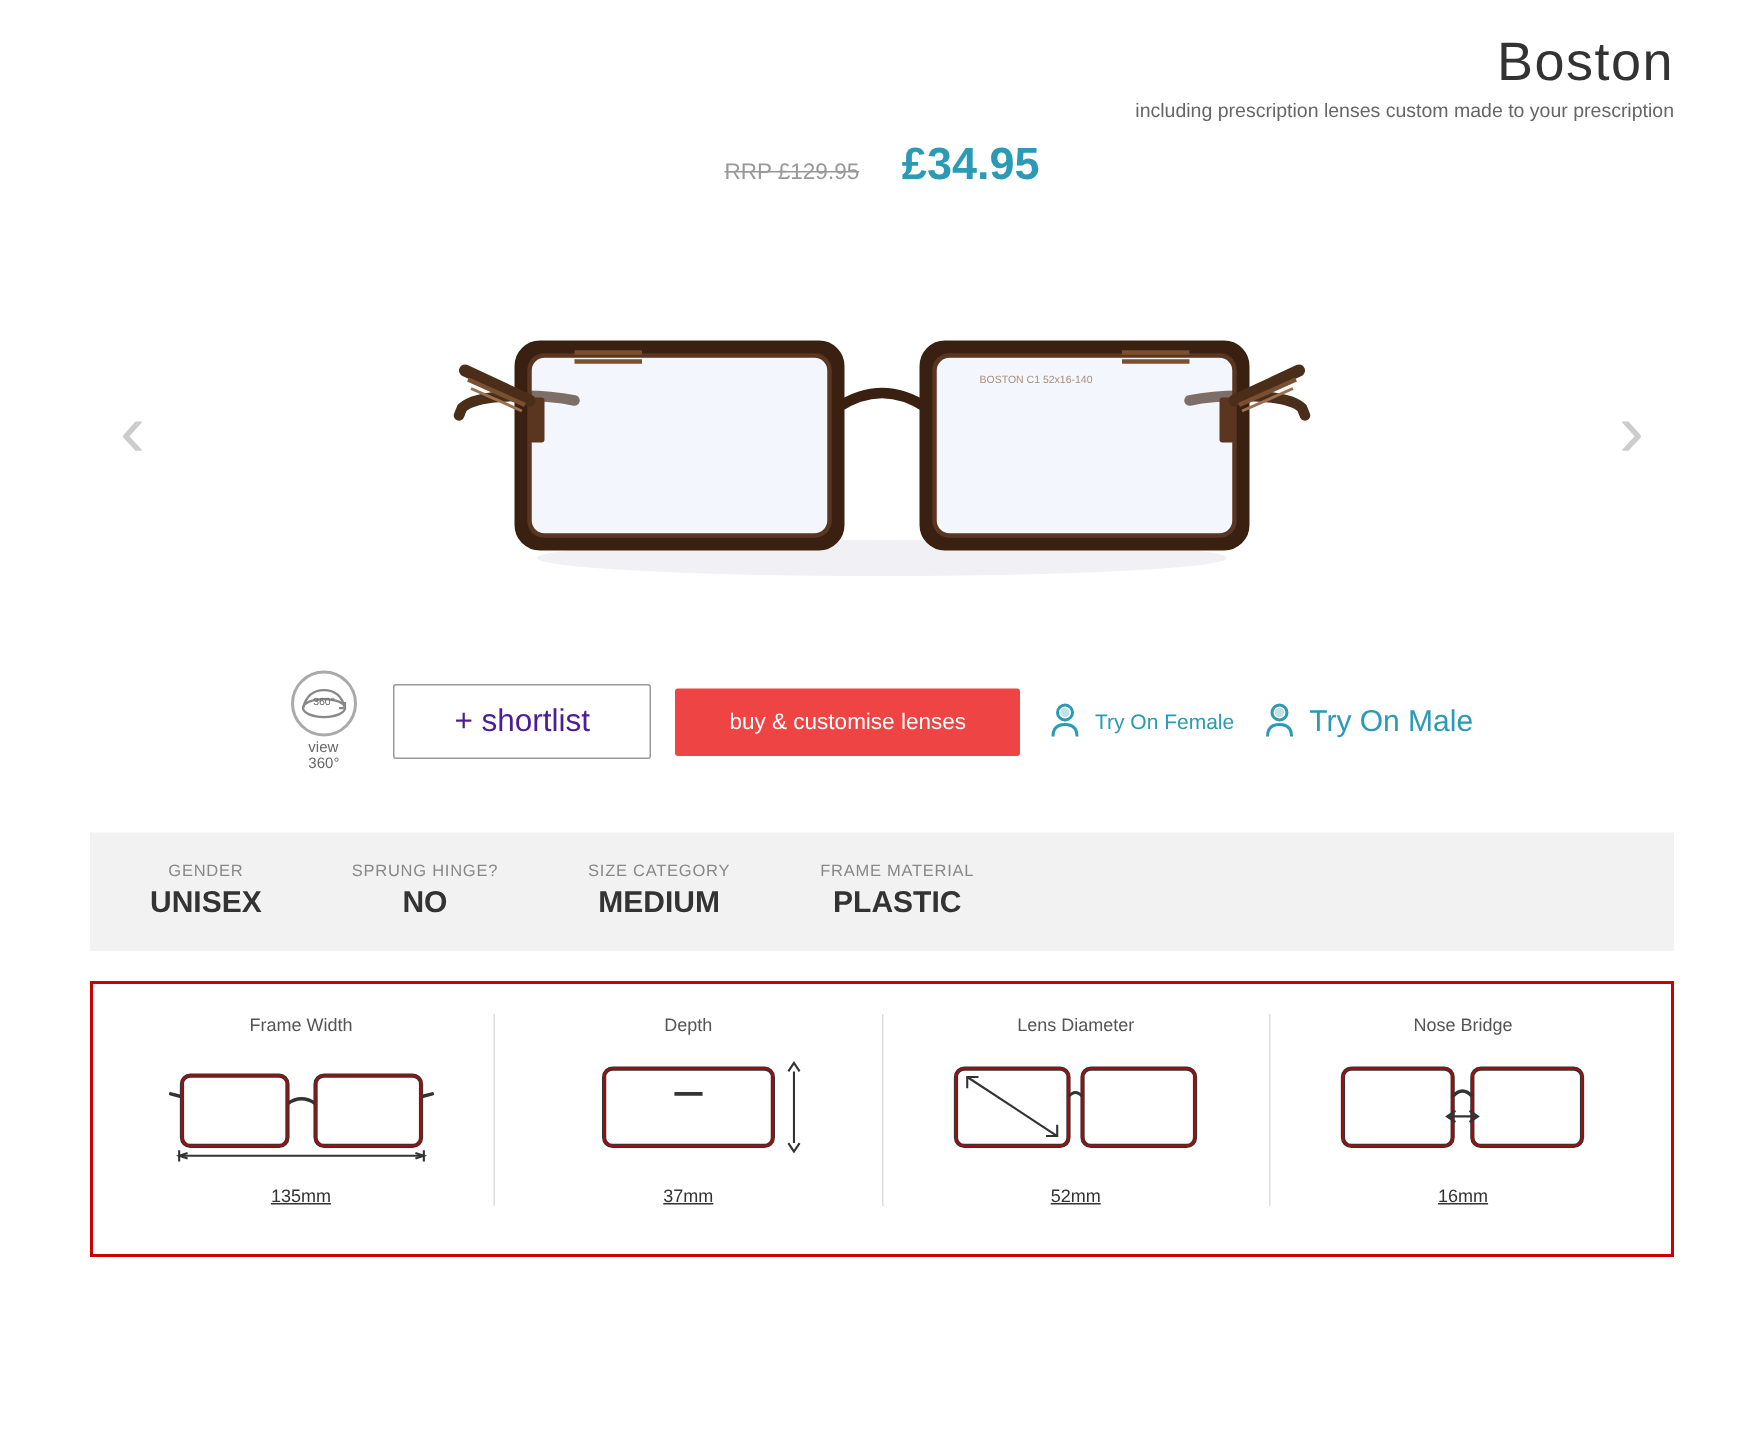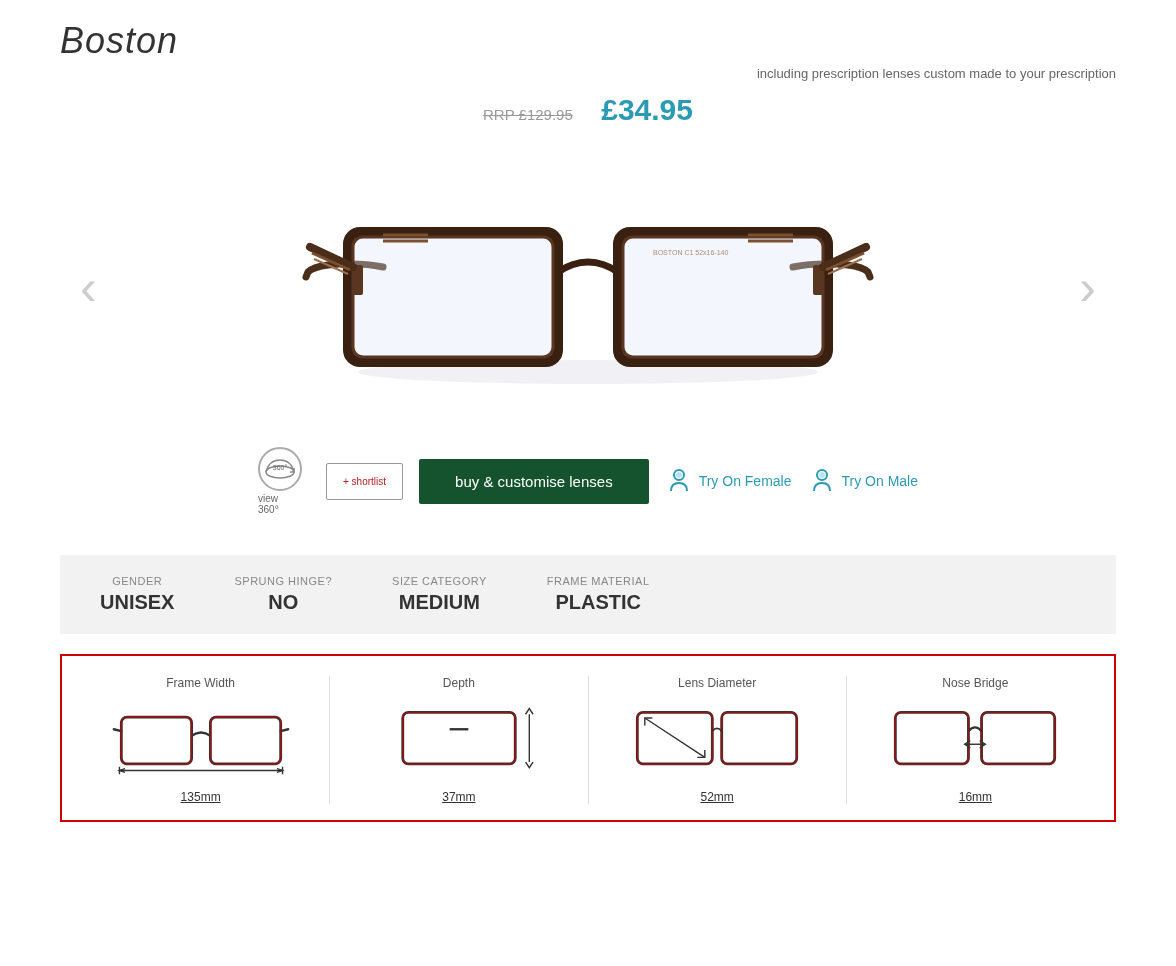--- a/index.html
+++ b/index.html
@@ -12,23 +12,22 @@
     }
 
     .product-page {
       max-width: 1176px;
       margin: 0 auto;
       padding: 20px 60px 40px;
     }
 
     
     .product-title {
-      text-align: left;
+      text-align: right;
       margin-bottom: 4px;
-      font-style: italic;
     }
     .product-title h1 {
       font-size: 36px;
       font-weight: 400;
       color: #333;
       letter-spacing: 1px;
     }
     .product-subtitle {
       text-align: right;
       font-size: 13px;
@@ -110,51 +109,51 @@
       display: flex;
       align-items: center;
       justify-content: center;
       gap: 16px;
       margin-bottom: 40px;
       flex-wrap: wrap;
     }
     .view360-btn {
       display: flex;
       flex-direction: column;
-      align-items: flex-start;
+      align-items: center;
       cursor: pointer;
       color: #555;
       font-size: 11px;
       margin-right: 8px;
     }
     .view360-icon {
       width: 44px;
       height: 44px;
       border-radius: 50%;
       border: 2px solid #aaa;
       display: flex;
       align-items: center;
       justify-content: center;
       font-size: 9px;
       color: #555;
       position: relative;
       margin-bottom: 2px;
     }
     .btn-shortlist {
-      padding: 12px 16px;
+      padding: 12px 40px;
       border: 1.5px solid #999;
       background: #fff;
-      font-size: 10px;
-      color: #b91c1c;
+      font-size: 21px;
+      color: #4c1d95;
       cursor: pointer;
       border-radius: 2px;
     }
     .btn-buy {
       padding: 14px 36px;
-      background: #14532d;
+      background: #ef4444;
       color: #fff;
       font-size: 15px;
       border: none;
       cursor: pointer;
       border-radius: 2px;
     }
     .try-on-btn {
       display: flex;
       align-items: center;
       gap: 6px;
@@ -199,21 +198,21 @@
       font-size: 13px;
       color: #444;
       line-height: 1.6;
       margin-bottom: 24px;
       padding: 0 10px;
     }
 
     
     .measurements-box {
       border: 2px solid #cc0000;
-      padding: 20px 10px 16px;
+      padding: 20px 10px 32px;
       margin-bottom: 20px;
     }
     .measurements-grid {
       display: flex;
       justify-content: space-around;
       align-items: flex-start;
     }
     .measurement-item {
       display: flex;
       flex-direction: column;
@@ -331,21 +330,21 @@
       </svg>
       <span style="color:#2a9ab5;font-size:14px;">Try On Female</span>
     </button>
 
     <button class="try-on-btn">
       <svg class="try-on-icon" viewBox="0 0 28 28" xmlns="http://www.w3.org/2000/svg">
         <circle cx="14" cy="8" r="5" fill="none" stroke="#2a9ab5" stroke-width="2"></circle>
         <path d="M6 24 Q6 16 14 16 Q22 16 22 24" fill="none" stroke="#2a9ab5" stroke-width="2"></path>
         <circle cx="14" cy="8" r="3" fill="#2a9ab5" opacity="0.3"></circle>
       </svg>
-      <span style="color:#2a9ab5;font-size:14px;">Try On Male</span>
+      <span style="color:#2a9ab5;font-size:20px;">Try On Male</span>
     </button>
   </div>
 
   <div class="specs-bar">
     <div class="spec-item">
       <div class="spec-label">GENDER</div>
       <div class="spec-value">UNISEX</div>
     </div>
     <div class="spec-item">
       <div class="spec-label">SPRUNG HINGE?</div>

